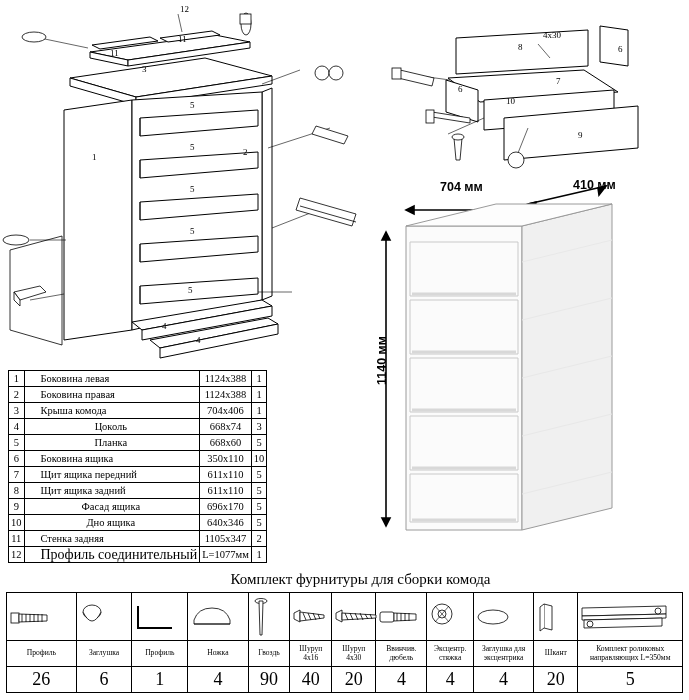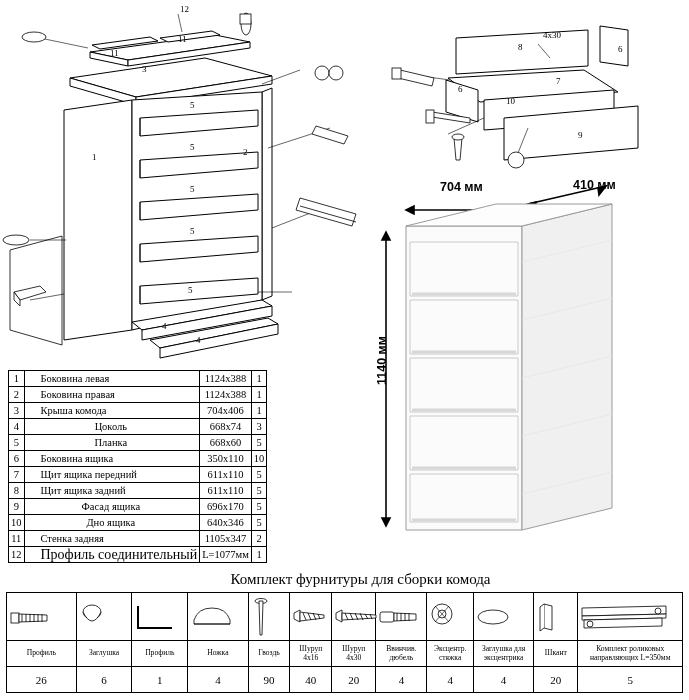--- a/index.html
+++ b/index.html
@@ -43,21 +43,21 @@
   .kit {
     position:absolute; left:6px; top:592px; width:677px;
     border-collapse: collapse;
     font-size: 8px;
     font-family: "Liberation Serif", serif;
     table-layout: fixed;
   }
   .kit td { border:1px solid #000; text-align:center; vertical-align:middle; padding:0; }
   .kit tr.icons td { height:48px; }
   .kit tr.labels td { height:26px; font-size:7.6px; line-height:8.6px; padding:1px; }
-  .kit tr.counts td { height:26px; font-size:11px; font-family:"Liberation Serif", serif; }
+  .kit tr.counts td { height:26px; font-size:18px; font-family:"Liberation Serif", serif; }
 
   
   .dimlabel { position:absolute; font-weight:bold; font-size:12.5px; font-family:"Liberation Sans", sans-serif; }
   .dimlabel.vert { transform: rotate(-90deg); transform-origin: left top; }
 </style>
 </head>
 <body>
 
 <div class="page">
 

